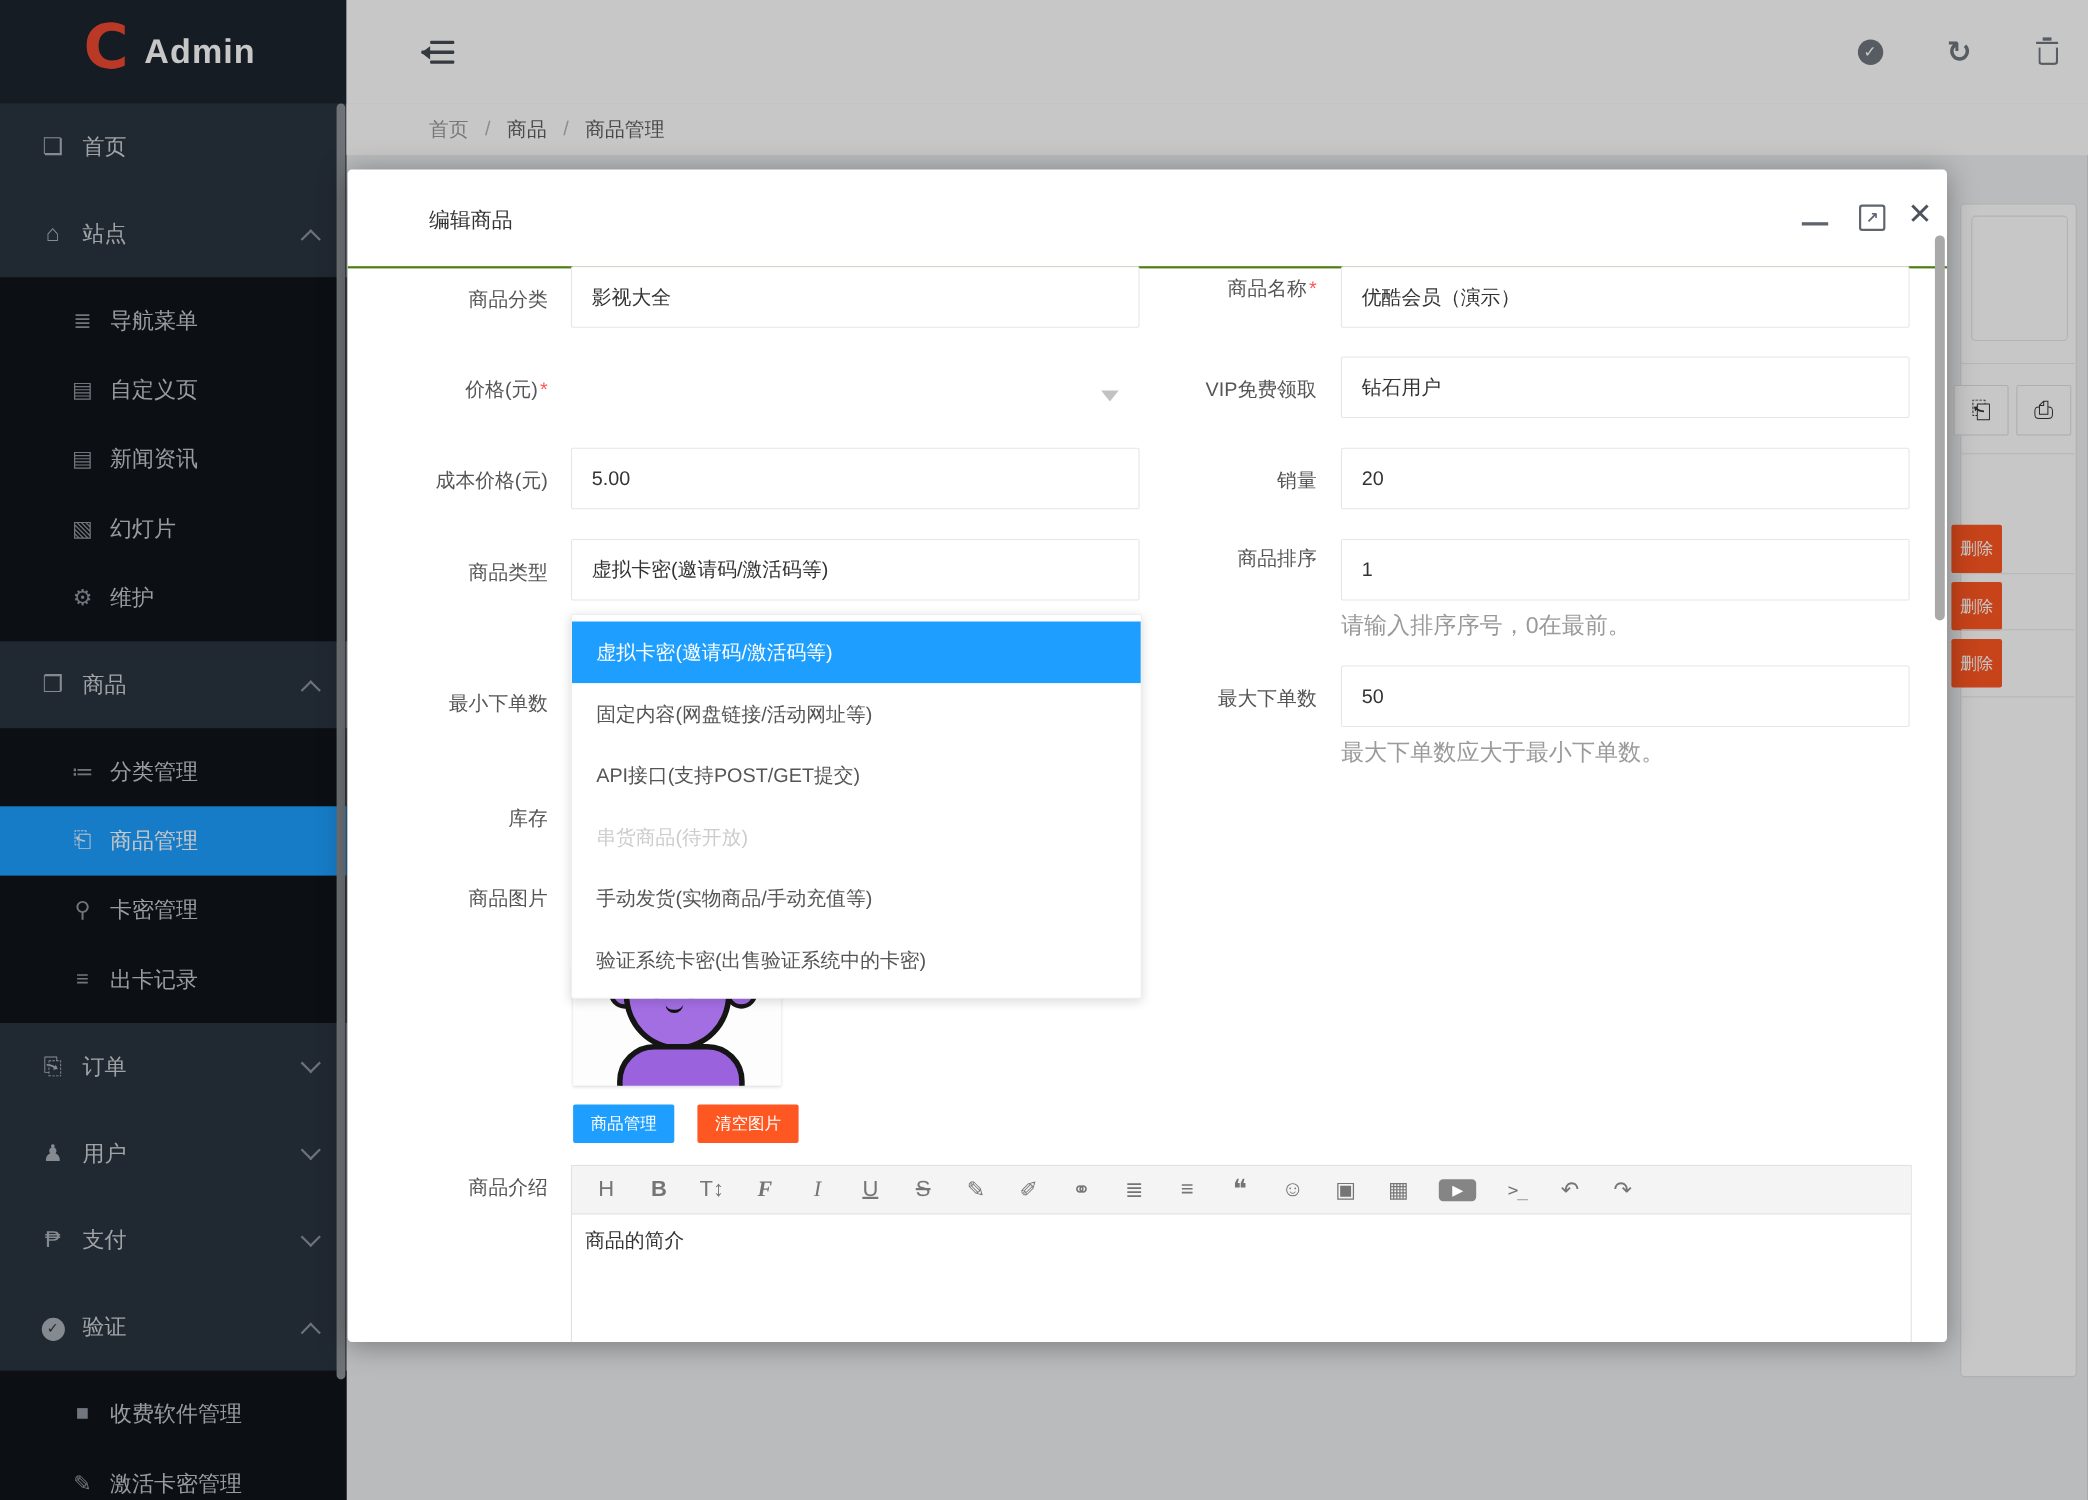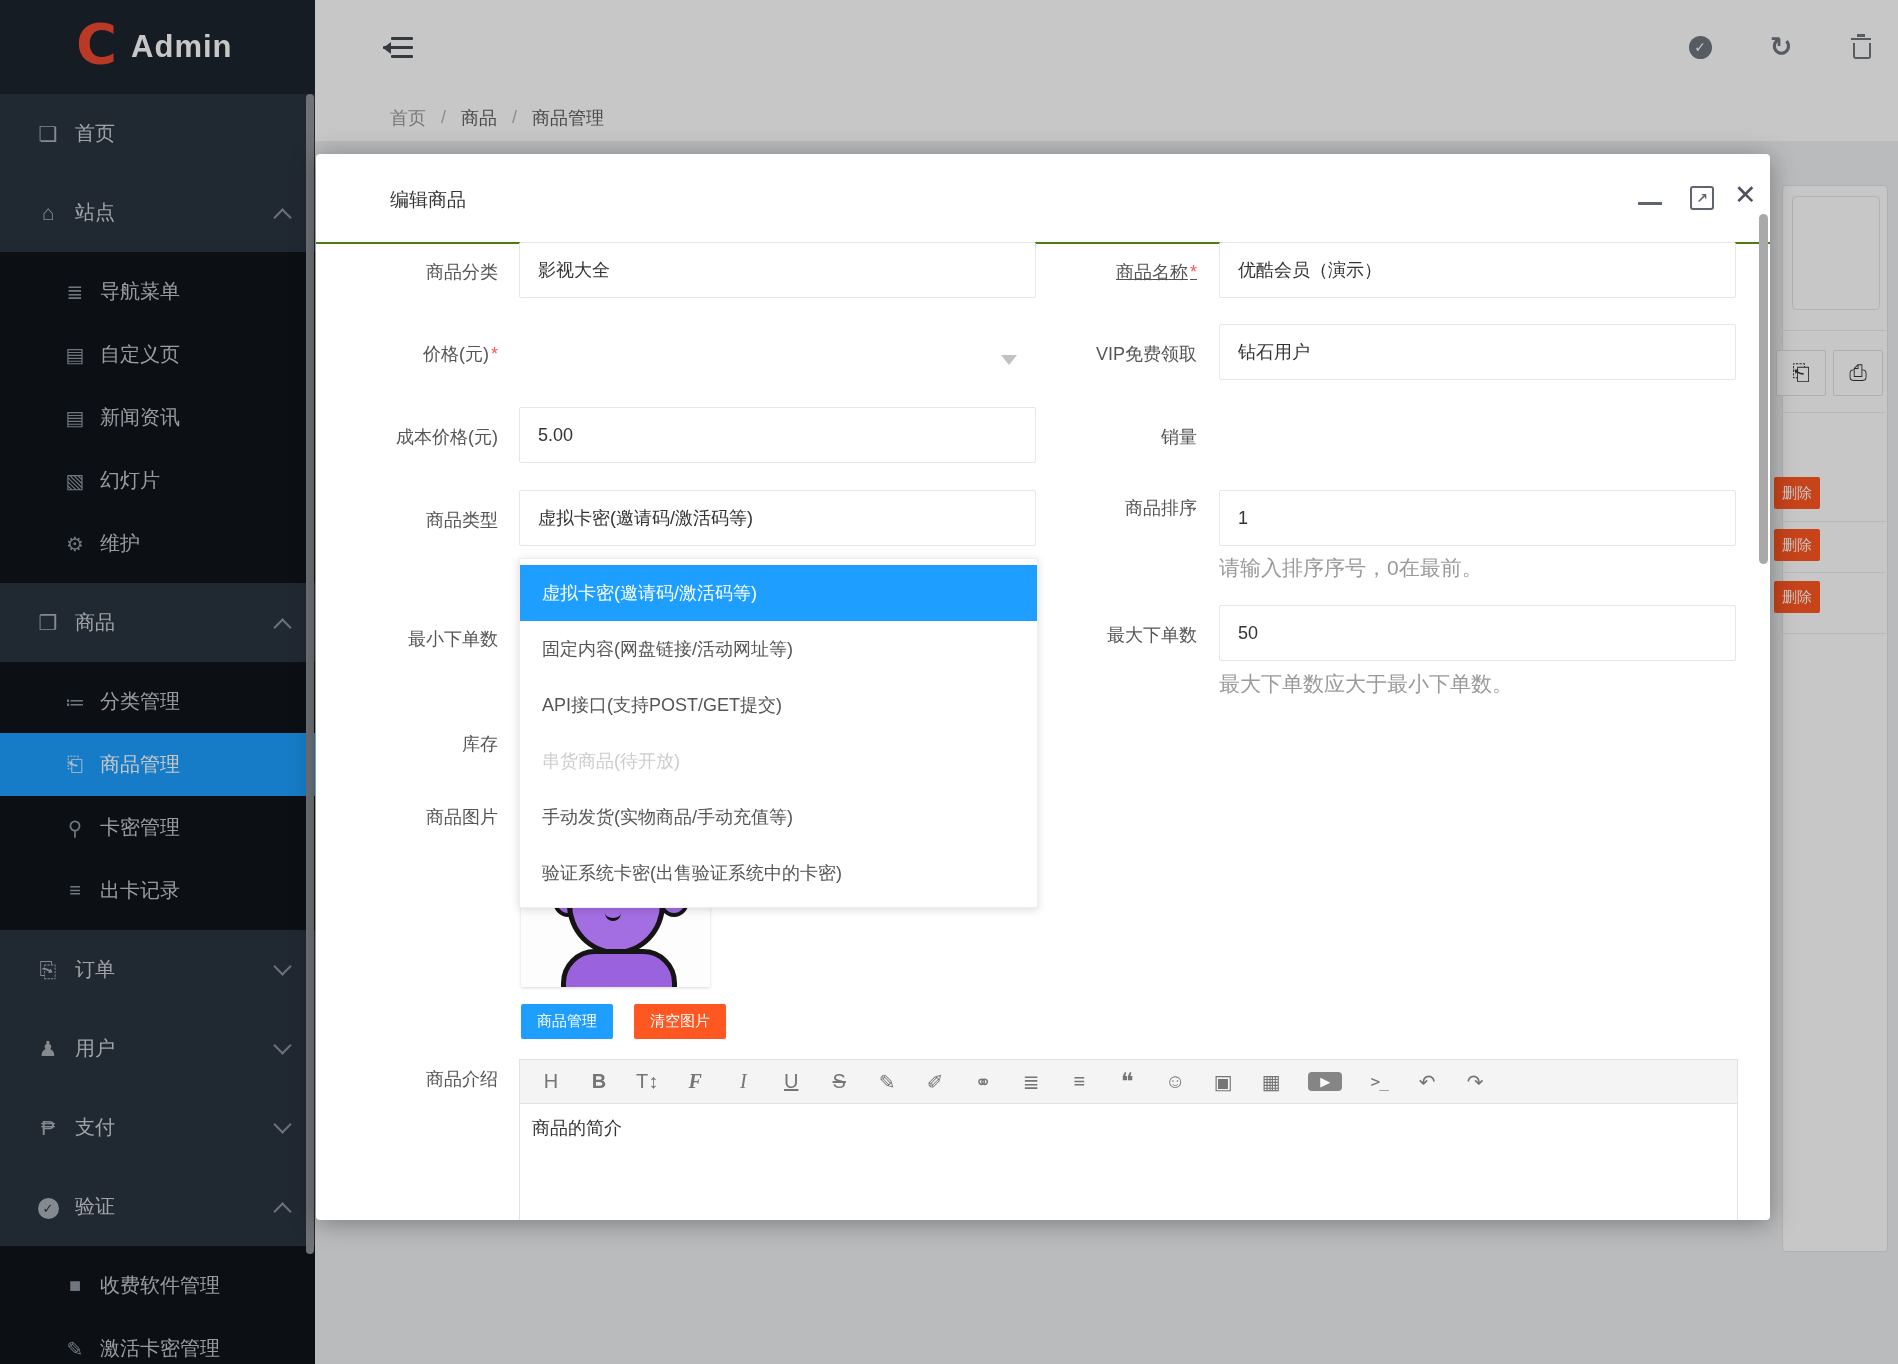--- a/index.html
+++ b/index.html
@@ -52,21 +52,21 @@
   .bc-sep{color:#b5b5b5;}
   .bc-cur{color:#5f5f5f;}
 
   
   .bgpanel{z-index:1;}
   .bgcard{left:1782px;top:185px;width:104px;height:1065px;background:#fff;border:1px solid #e2e2e2;border-radius:4px;}
   .bgsearch{left:1792px;top:196px;width:86px;height:112px;background:#fff;border:1px solid #e6e6e6;border-radius:4px;}
   .bgdiv{background:#ececec;height:1px;left:1783px;width:103px;}
   .icbtn{width:48px;height:44px;border:1px solid #e0e0e0;background:#fff;display:flex;align-items:center;justify-content:center;
          font-size:22px;color:#333;border-radius:2px;cursor:pointer;}
-  .delbtn{width:46px;height:32px;background:#FF5722;color:#fff;font-size:15px;border-radius:2px;
+  .delbtn{width:46px;height:44px;background:#FF5722;color:#fff;font-size:15px;border-radius:2px;
           display:flex;align-items:center;justify-content:center;cursor:pointer;}
 
   
   .overlay{left:0;top:0;width:1898px;height:1364px;background:rgba(0,0,0,0.22);z-index:10;}
 
   
   .modal{left:316px;top:154px;width:1454px;height:1066px;background:#fff;border-radius:4px;z-index:20;
          box-shadow:0 3px 26px rgba(0,0,0,0.35);overflow:hidden;}
   .m-head{position:absolute;left:0;top:0;width:100%;height:88px;border-bottom:2px solid #4d7c0f;}
   .m-title{position:absolute;left:74px;top:33px;font-size:19px;color:#333;}
@@ -286,41 +286,44 @@
       <span class="mc-max">↗</span>
       <span class="mc-close">✕</span>
     </div>
     <div class="m-scroll"></div>
 
     <div class="lbl lbl-l" style="top:106px;">商品分类</div>
     <div class="fbox fx-l sel" style="top:88px;">
       <span>影视大全</span>
       <span class="car car-down" style="top:112px;"></span>
     </div>
-    <div class="lbl lbl-r" style="top:106px;text-decoration:underline;">
+    <div class="lbl lbl-r" style="top:96px;">
       <span>商品名称</span><span class="req">*</span>
     </div>
     <div class="fbox fx-r" style="top:88px;">
       <span>优酷会员（演示）</span>
     </div>
 
     <div class="lbl lbl-l" style="top:188px;">
       <span>价格(元)</span><span class="req">*</span>
     </div>
     <div class="lbl lbl-r" style="top:188px;">VIP免费领取</div>
     <div class="fbox fx-r sel" style="top:170px;">
       <span>钻石用户</span>
       <span class="car car-down" style="top:194px;"></span>
     </div>
 
     <div class="lbl lbl-l" style="top:271px;">成本价格(元)</div>
     <div class="fbox fx-l" style="top:253px;">
       <span>5.00</span>
     </div>
     <div class="lbl lbl-r" style="top:271px;">销量</div>
+    <div class="fbox fx-r" style="top:253px;">
+      <span>20</span>
+    </div>
 
     <div class="lbl lbl-l" style="top:354px;">商品类型</div>
     <div class="fbox fx-l sel" style="top:336px;">
       <span>虚拟卡密(邀请码/激活码等)</span>
       <span class="car car-up" style="top:360px;"></span>
     </div>
     <div class="lbl lbl-r" style="top:342px;">商品排序</div>
     <div class="fbox fx-r" style="top:336px;">
       <span>1</span>
     </div>

